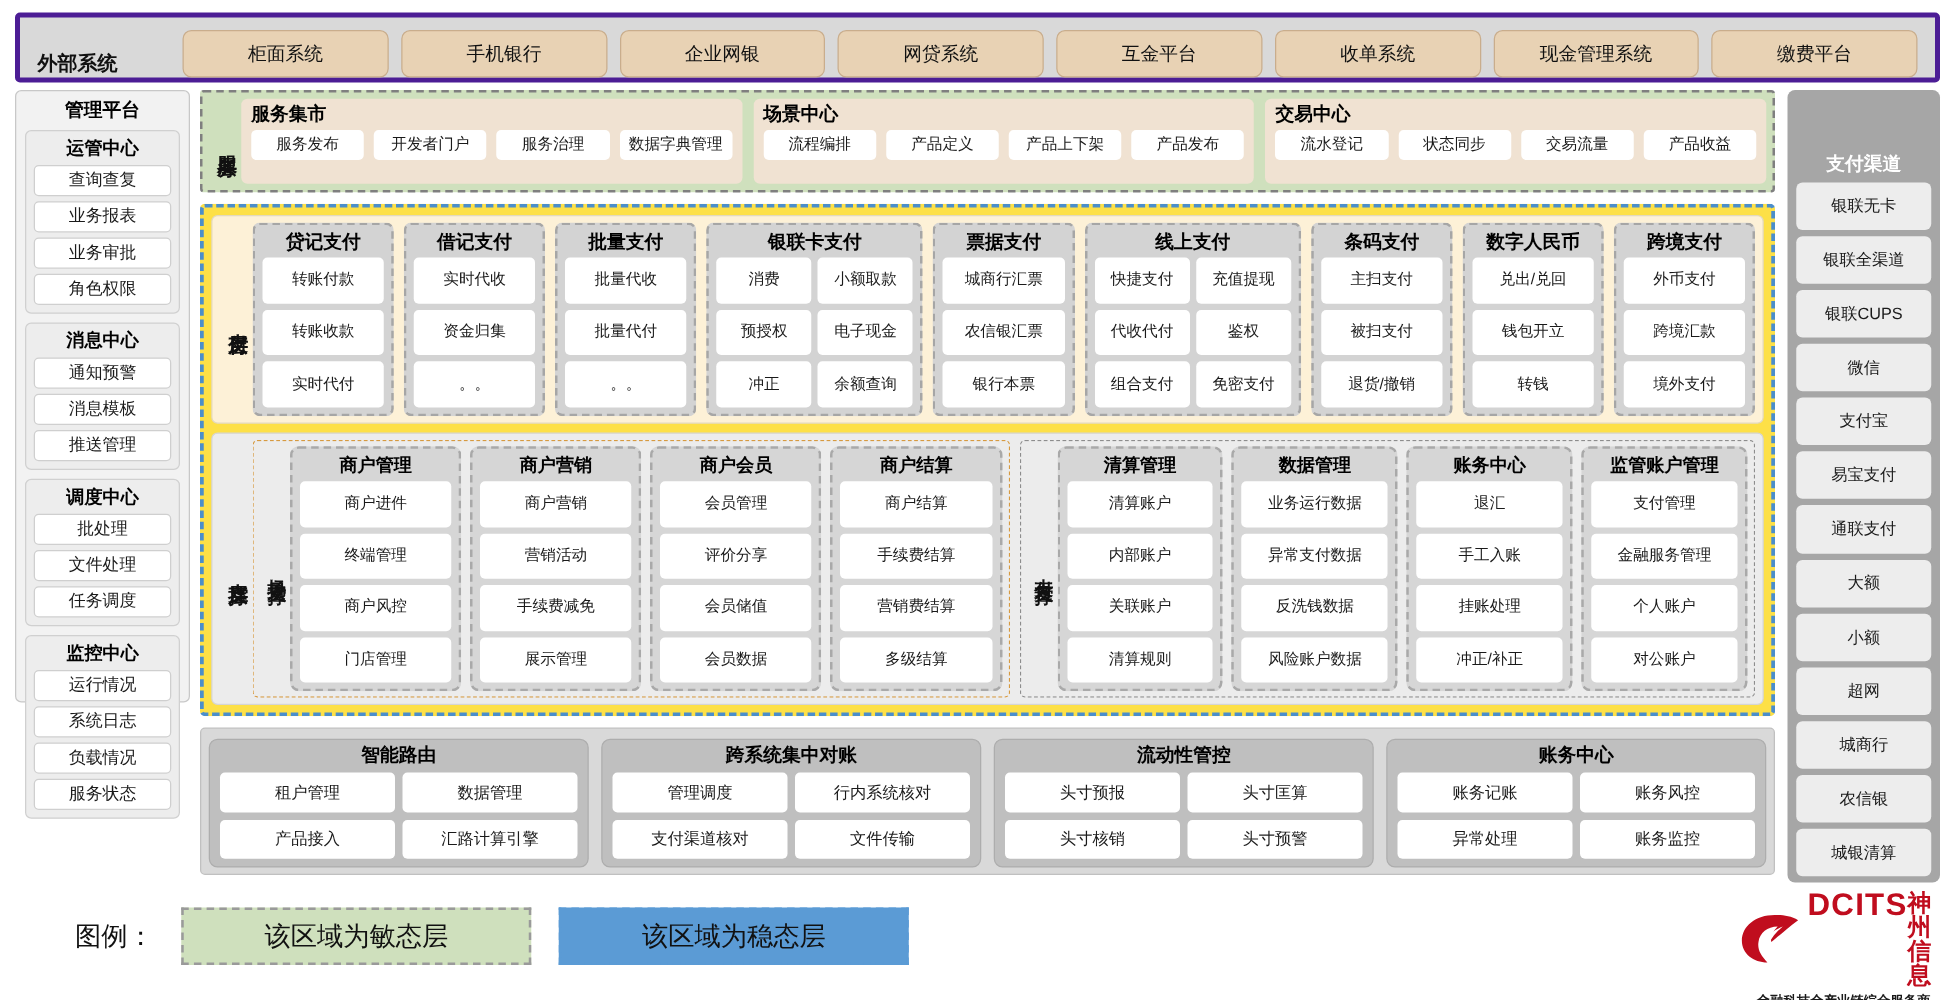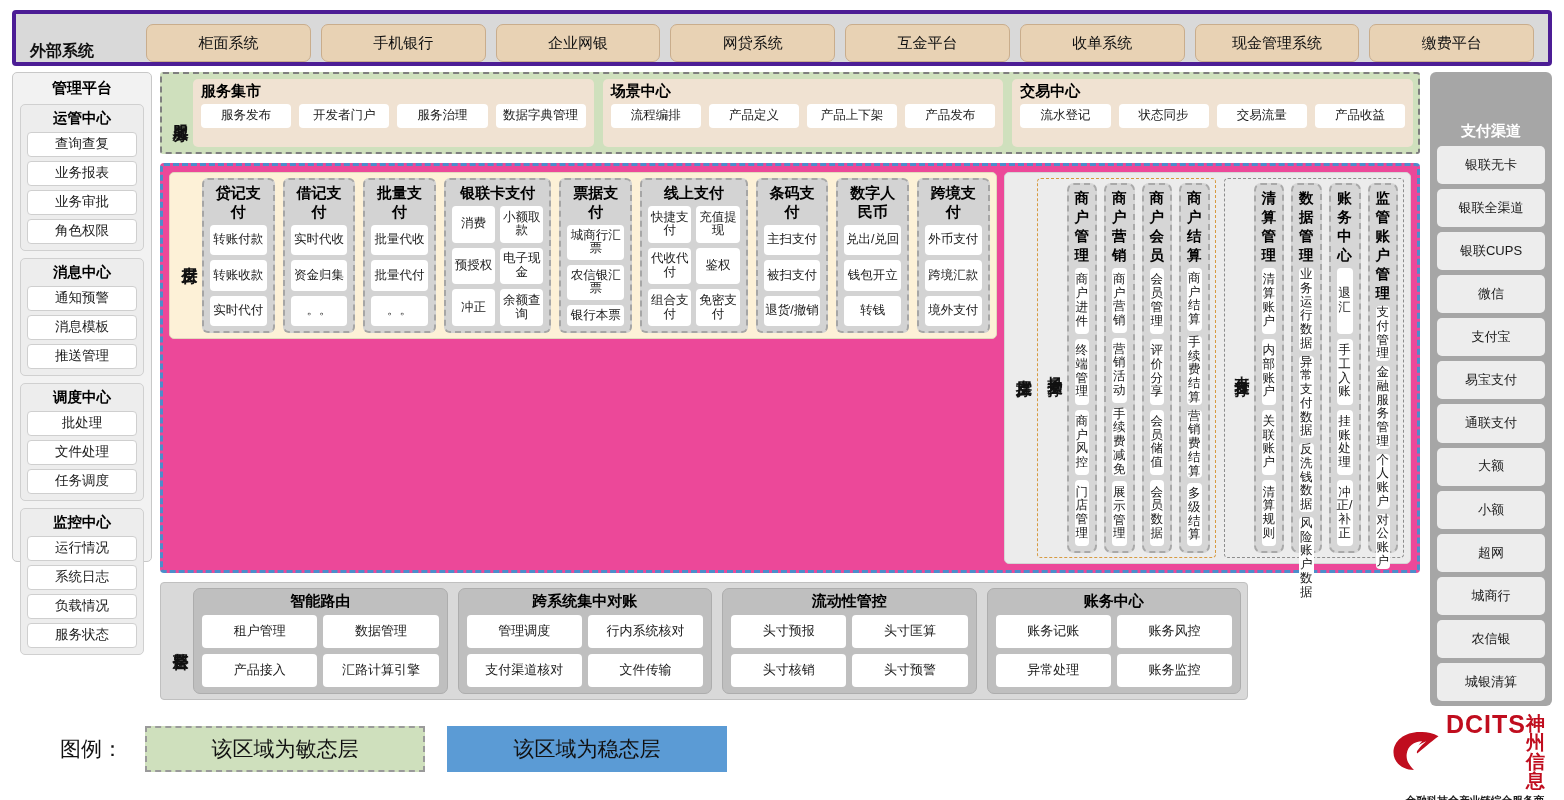--- a/index.html
+++ b/index.html
@@ -73,23 +73,23 @@
     display: flex; flex-direction: column;
   }
   .svc-card-title { font-weight: bold; font-size: 15px; text-align: left; margin-bottom: 3px; }
   .svc-chips { display: flex; gap: 8px; justify-content: center; flex: 1; }
   .svc-chips .chip { flex: 1; border: none; height: 24px; font-size: 12.5px; }
 
   
   .stable {
     position: absolute; left: 160px; top: 163px;
     width: 1260px; height: 410px;
-    background: #ec4899; border: 3px dashed #4b8ecb; border-radius: 4px;
+    background: #fde047; border: 3px dashed #4b8ecb; border-radius: 4px;
     padding: 6px;
-    display: flex; flex-direction: row; gap: 7px;
+    display: flex; flex-direction: column; gap: 7px;
   }
 
   
   .pay-layer {
     background: #fdf1d7; border: 1px solid #e3d9bd; border-radius: 5px;
     height: 167px; display: flex; padding: 5px 6px;
   }
   .pay-cols { display: flex; flex: 1; gap: 8px; }
   .pay-card {
     background: #d3d3d3; border: 2px dashed #a6a6a6; border-radius: 6px;
@@ -126,23 +126,23 @@
     flex: 1; background: #d6d6d6; border: 2px dashed #a9a9a9; border-radius: 7px;
     padding: 4px 6px 5px; display: flex; flex-direction: column;
   }
   .sup-card-title { font-weight: bold; font-size: 14.5px; text-align: center; margin-bottom: 3px; }
   .sup-chips { display: flex; flex-direction: column; gap: 5px; flex: 1; }
   .sup-chips .chip { flex: 1; border: none; font-size: 12.5px; }
 
   
   .integ {
     position: absolute; left: 160px; top: 582px;
-    width: 1088px; height: 118px;
+    width: 1260px; height: 118px;
     background: #d9d9d9; border: 1px solid #c0c0c0; border-radius: 4px;
-    display: flex; padding: 5px 6px;
+    display: flex; padding: 5px 6px; flex-direction: column;
   }
   .integ-cols { display: flex; flex: 1; gap: 10px; }
   .integ-card {
     flex: 1; background: #bfbfbf; border: 1px solid #adadad; border-radius: 7px;
     padding: 3px 8px 6px; display: flex; flex-direction: column;
   }
   .integ-card-title { font-weight: bold; font-size: 15px; text-align: center; margin-bottom: 4px; }
   .integ-grid { display: grid; grid-template-columns: 1fr 1fr; gap: 6px; flex: 1; }
   .integ-grid .chip { border: none; font-size: 13px; }
 

